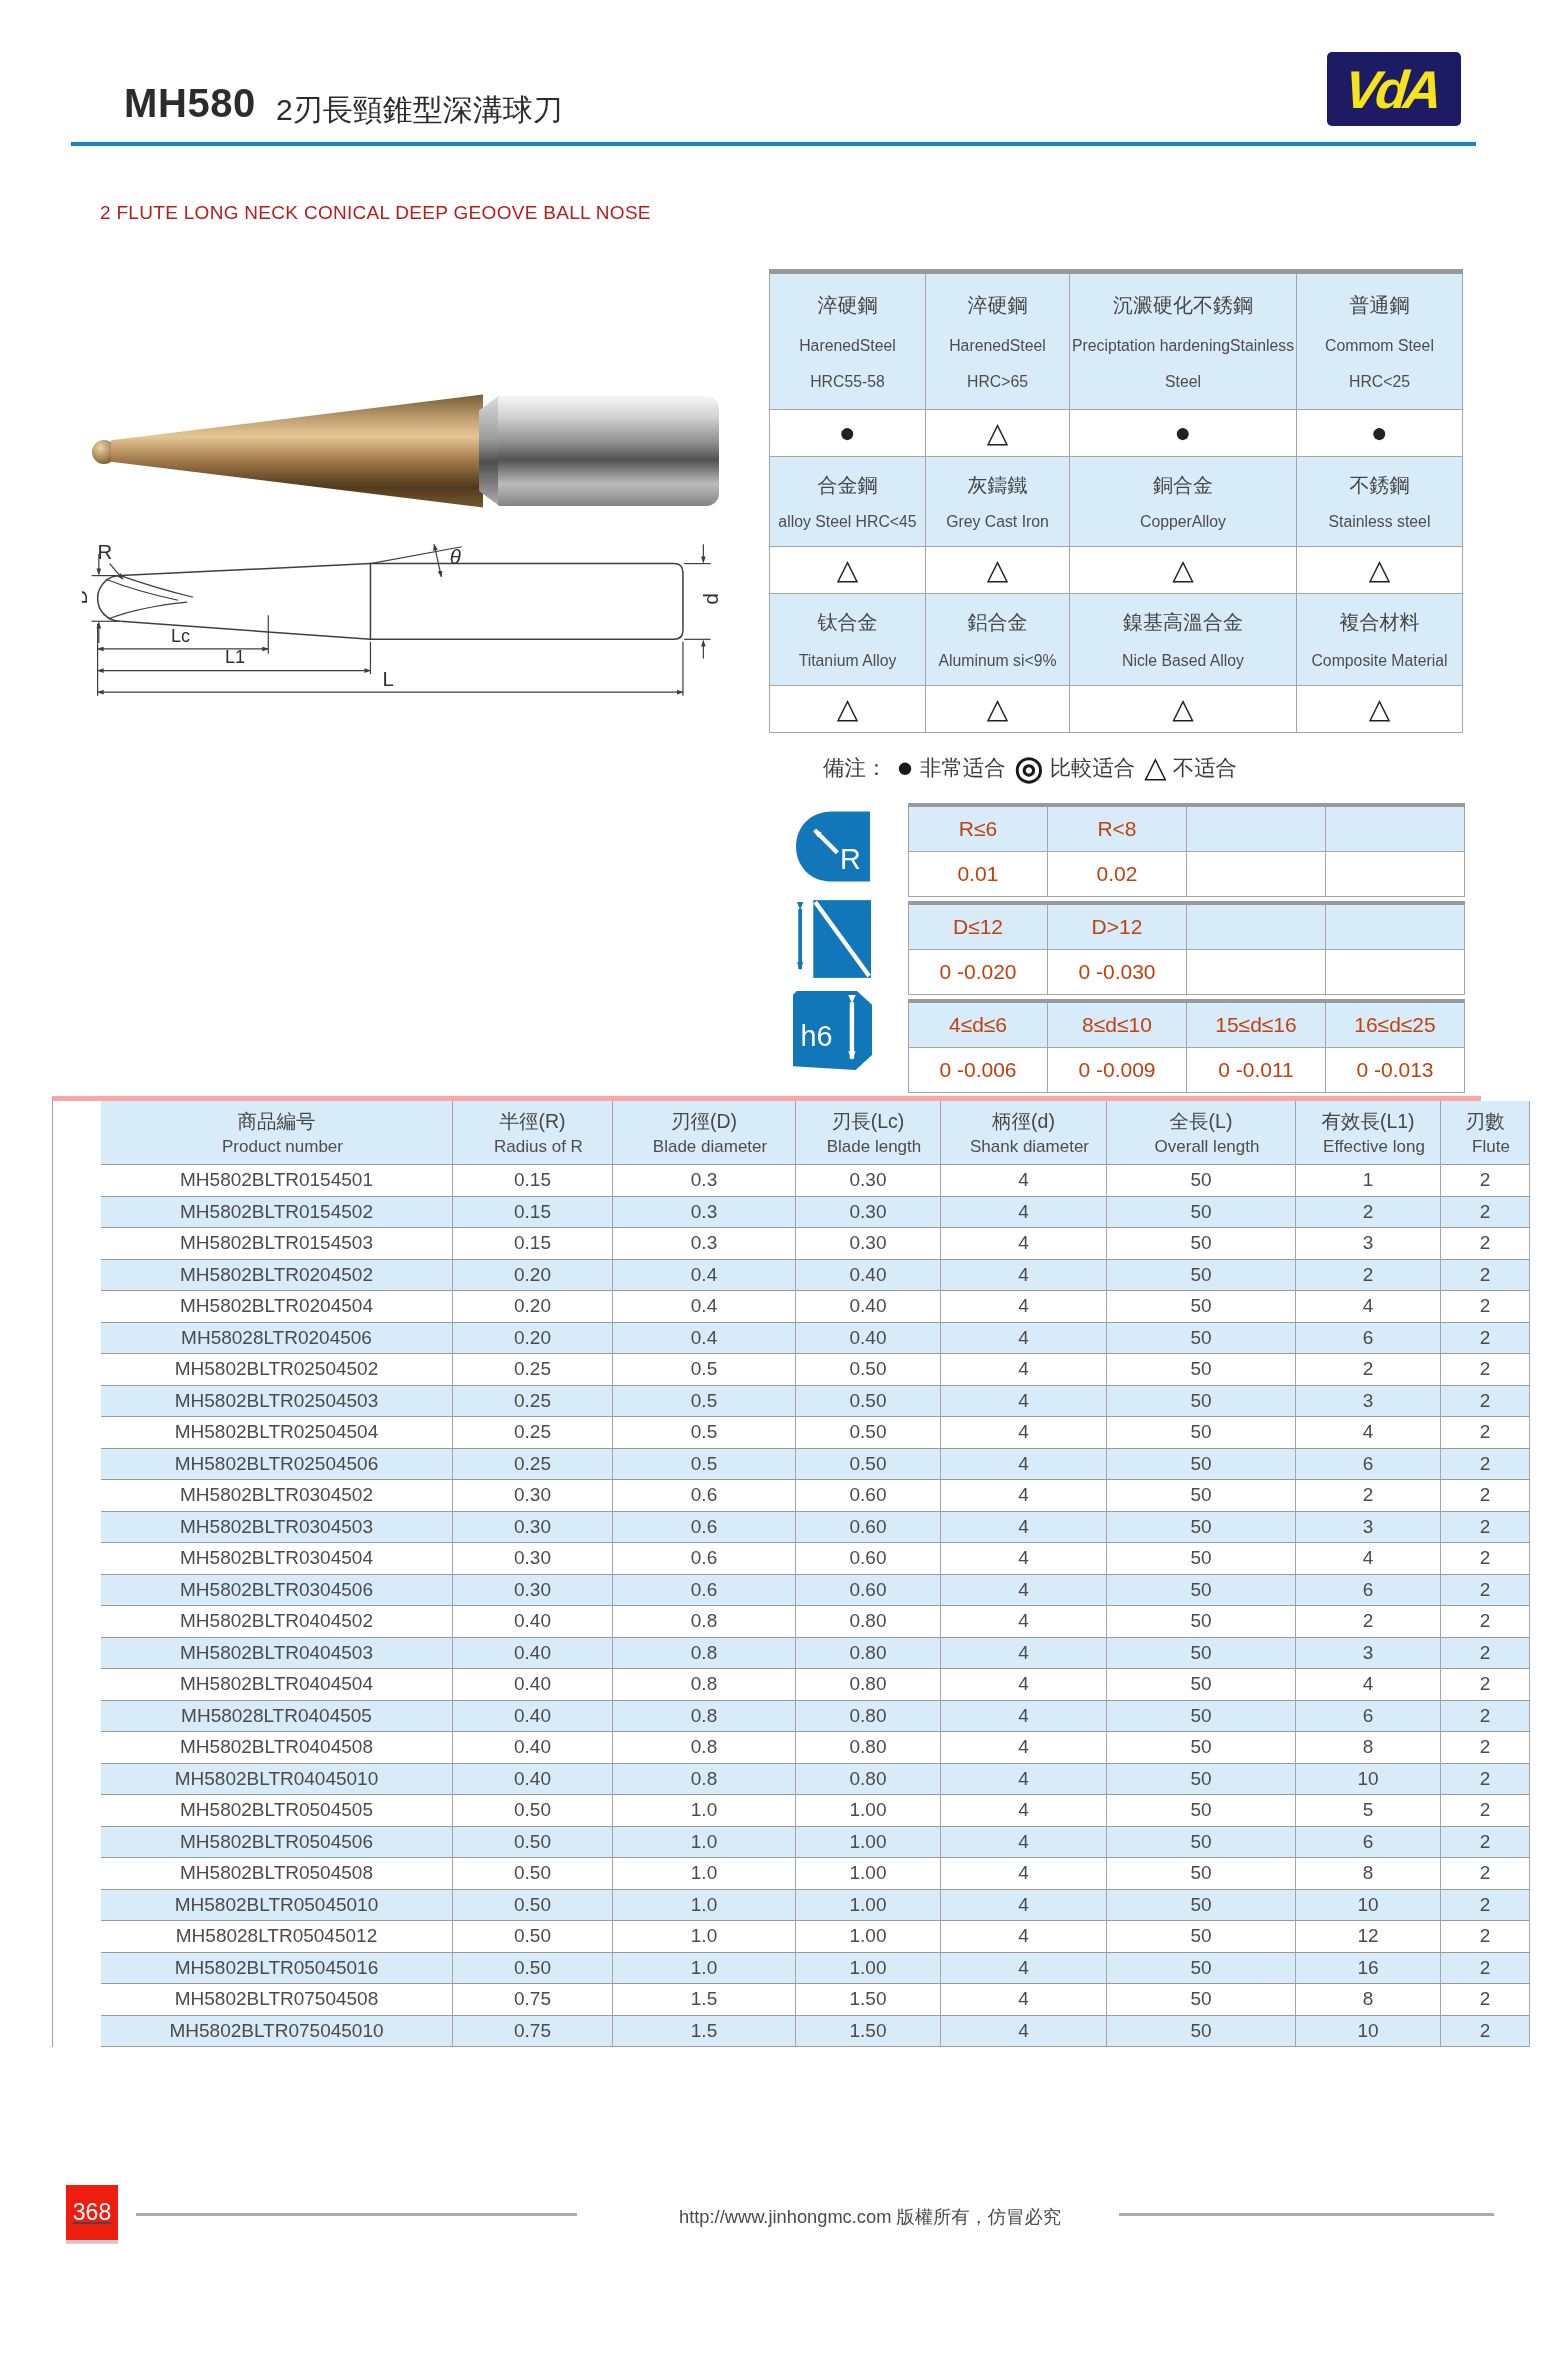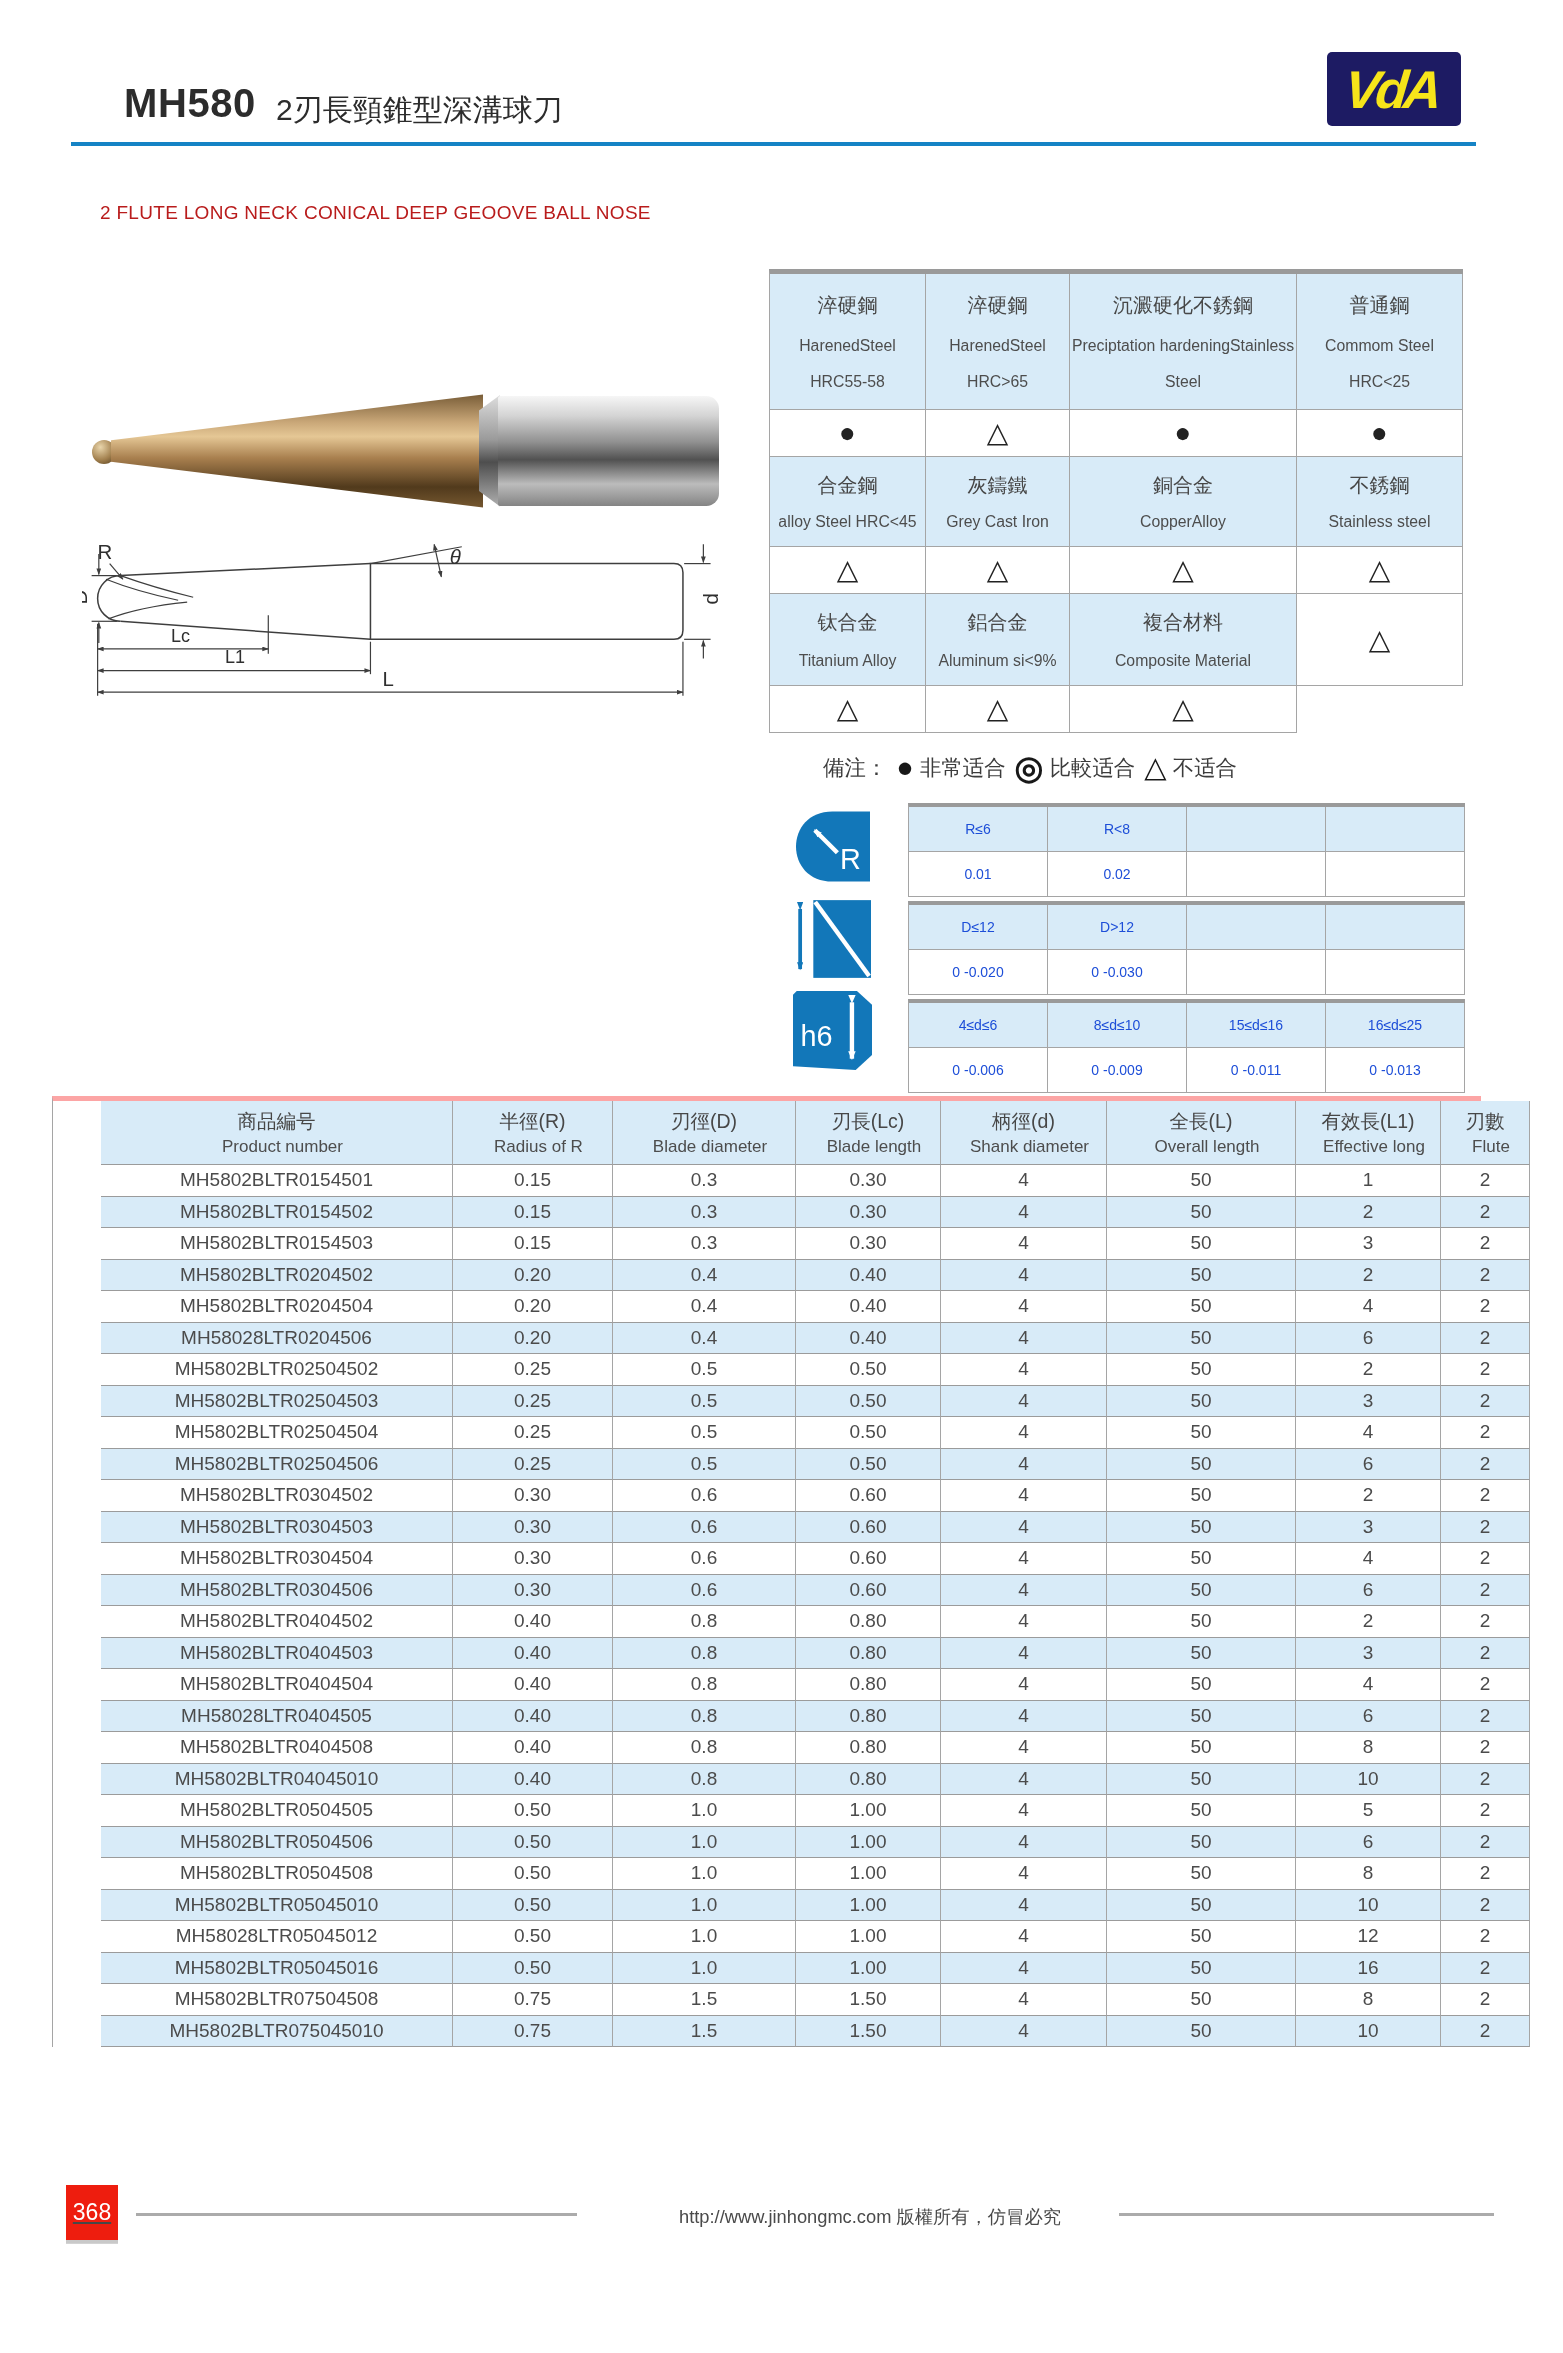--- a/index.html
+++ b/index.html
@@ -62,21 +62,21 @@
   
   .tol-icon{position:absolute;}
 
   
   .tolerance{position:absolute;left:908px;top:803px;width:557px;}
   .tol-group{display:grid;grid-template-columns:139px 139px 139px 139px;grid-auto-rows:45px;
       border-top:4.4px solid var(--thick);border-left:1.3px solid var(--gridline);margin-bottom:3.8px;}
   .tol-group .th{background:var(--cellblue);}
   .tol-group .tv{background:#fff;}
   .tol-group .th,.tol-group .tv{border-right:1.3px solid var(--gridline);border-bottom:1.3px solid var(--gridline);
-      display:flex;align-items:center;justify-content:center;font-size:14px;color:#1d4ed8;}
+      display:flex;align-items:center;justify-content:center;font-size:21px;color:#c2410c;}
 
   
   .product-table{position:absolute;left:52px;top:1096px;width:1429px;
       border-top:5px solid #fca5a5;border-left:1.3px solid var(--gridline);padding-left:48px;}
   .prow{display:grid;grid-template-columns:352px 160px 183px 145px 166px 189px 145px 89px;}
   .prow>div{border-right:1.3px solid var(--gridline);border-bottom:1.9px solid #9b9b9b;
       display:flex;align-items:center;justify-content:center;text-align:center;}
   .phead>div{height:64px;background:var(--cellblue);flex-direction:column;justify-content:space-evenly;padding:3.8px 0;}
   .phead .cn{font-size:19.5px;color:#474747;}
   .phead .en{font-size:17px;color:#4d4d4d;margin-left:12px;}
@@ -223,20 +223,24 @@
       <div class="mcell sym">
         <span class="glyph">△</span>
       </div>
       <div class="mcell info">
         <span class="cn">钛合金</span>
         <span class="en">Titanium Alloy</span>
       </div>
       <div class="mcell info">
         <span class="cn">鋁合金</span>
         <span class="en">Aluminum si&lt;9%</span>
+      </div>
+      <div class="mcell info">
+        <span class="cn">鎳基高溫合金</span>
+        <span class="en">Nicle Based Alloy</span>
       </div>
       <div class="mcell info">
         <span class="cn">複合材料</span>
         <span class="en">Composite Material</span>
       </div>
       <div class="mcell sym">
         <span class="glyph">△</span>
       </div>
       <div class="mcell sym">
         <span class="glyph">△</span>

